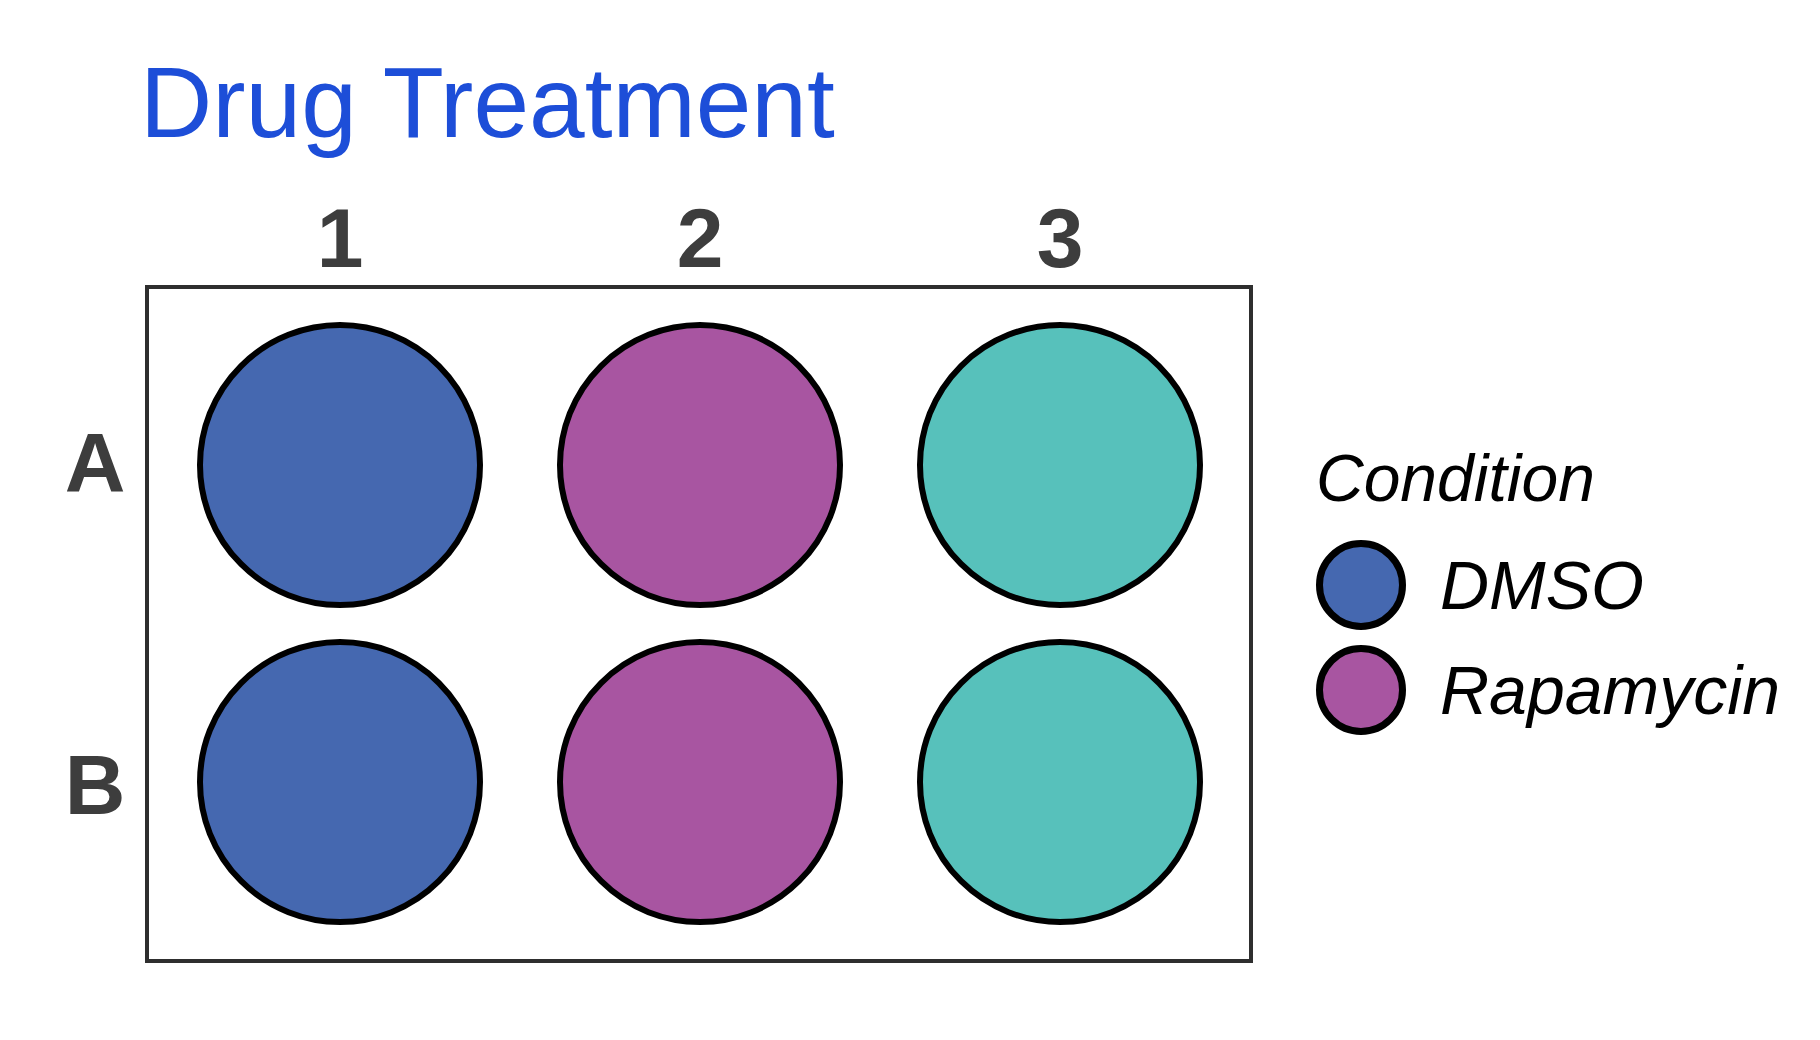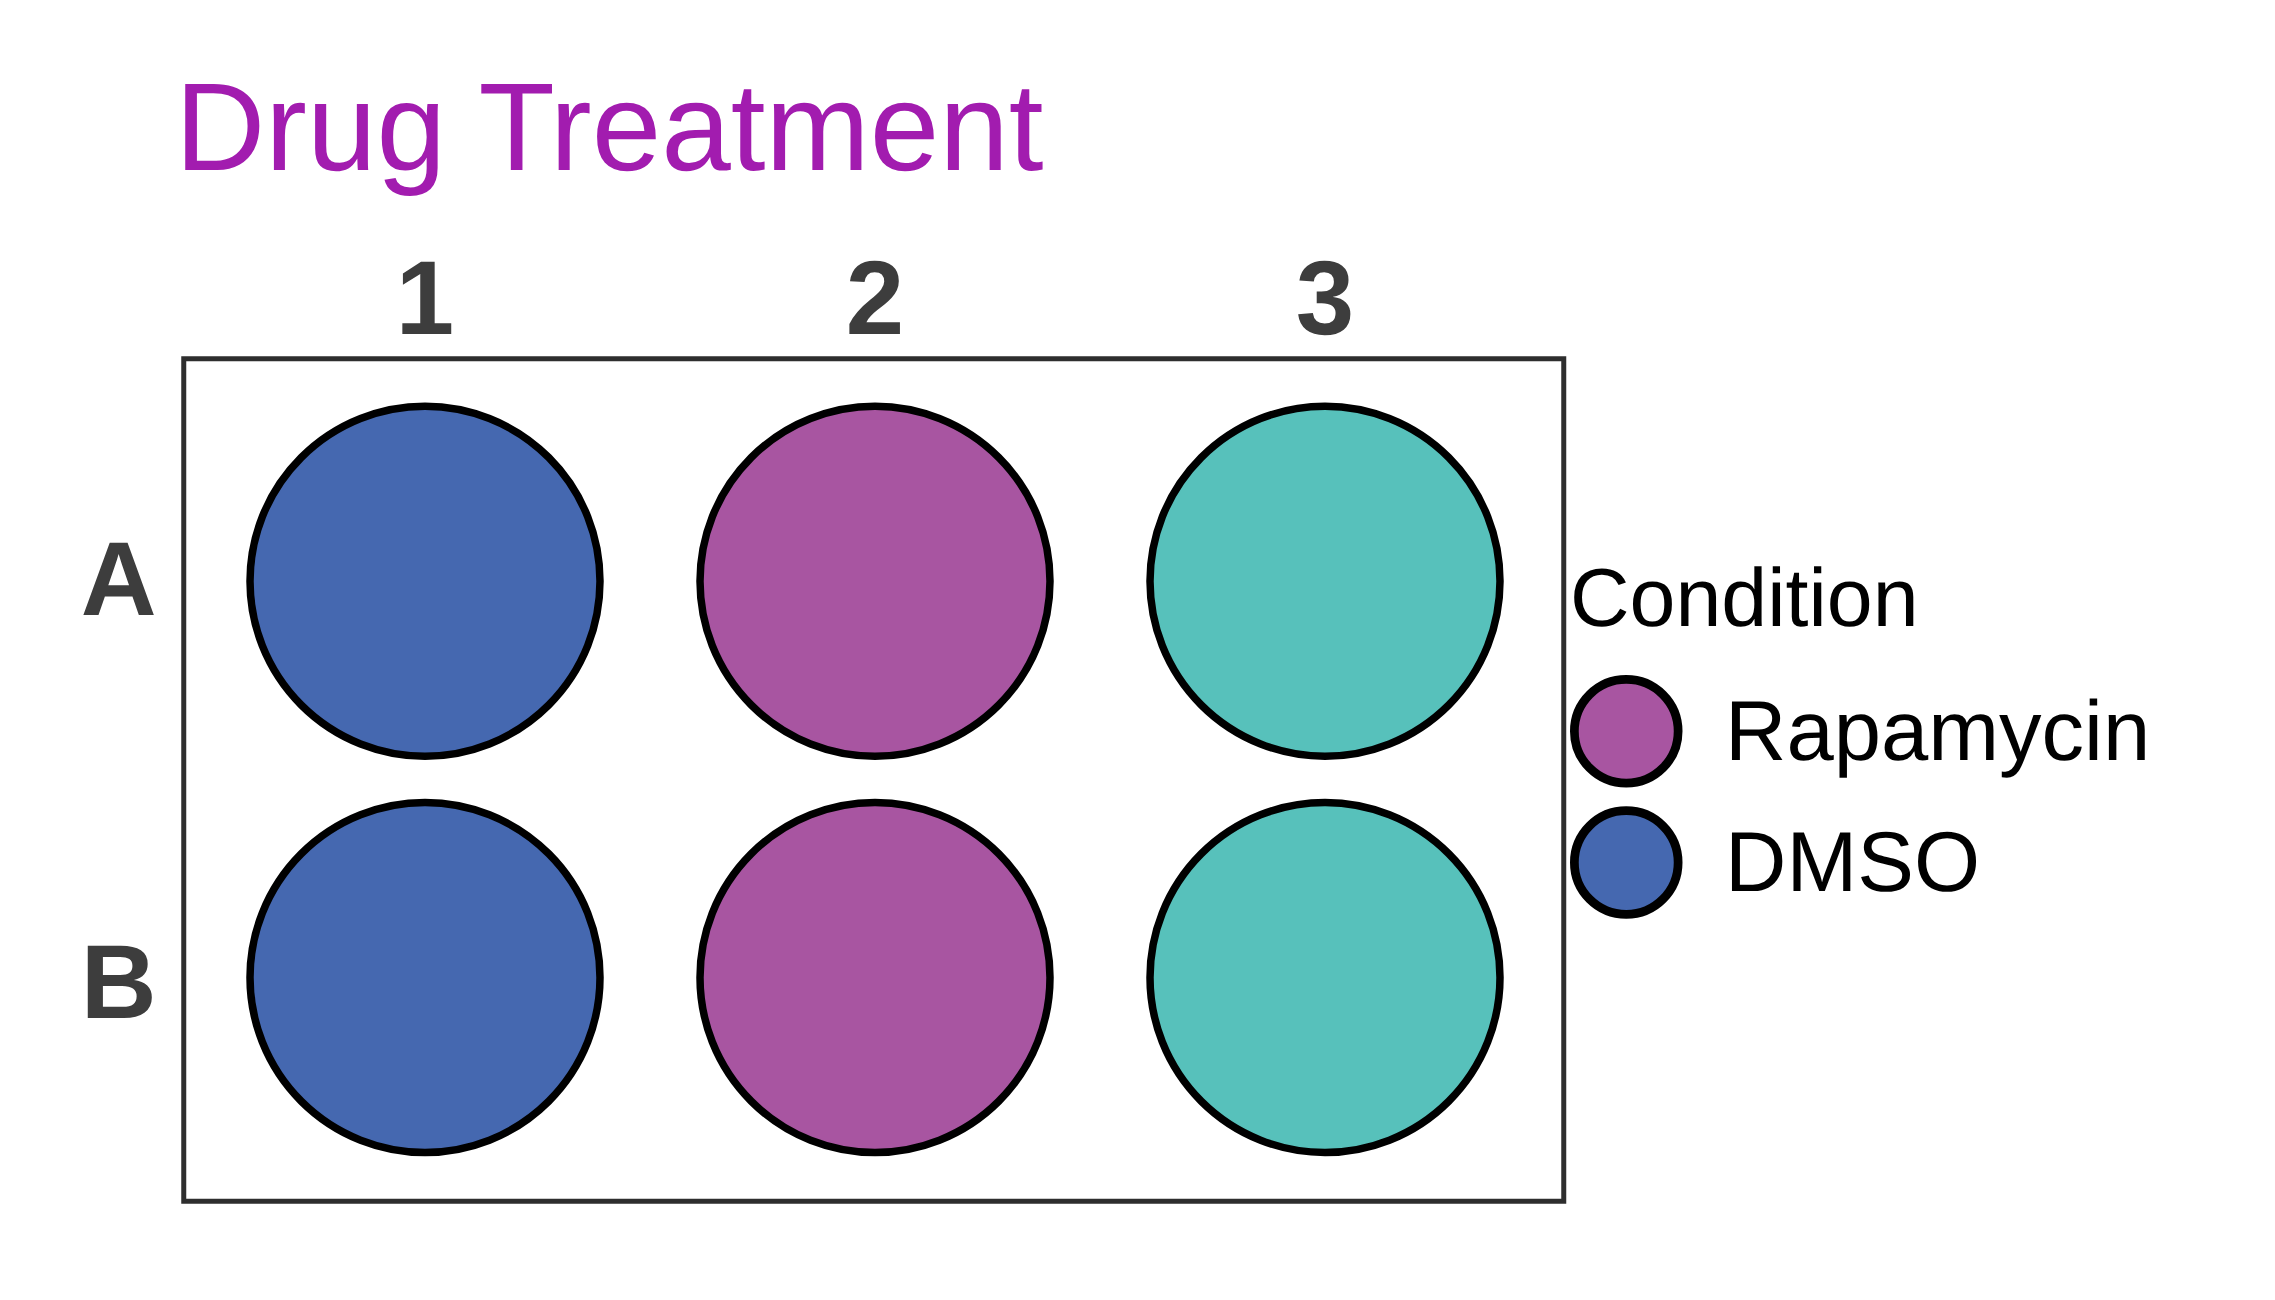--- a/index.html
+++ b/index.html
@@ -14,21 +14,21 @@
     height: 1040px;
     background: #ffffff;
     overflow: hidden;
   }
   .fig-title {
     position: absolute;
     left: 140px;
     top: 50px;
     font-size: 100px;
     line-height: 1.05;
-    color: #a21caf;
+    color: #1d4ed8;
     white-space: nowrap;
     text-align: center;
   }
   .col-label {
     position: absolute;
     top: 193px;
     width: 160px;
     height: 90px;
     line-height: 90px;
     text-align: center;
@@ -70,23 +70,24 @@
     border-radius: 50%;
     box-sizing: border-box;
   }
   .well.a  { top: 322px; }
   .well.b  { top: 639px; }
   .well.c1 { left: 197px; }
   .well.c2 { left: 557px; }
   .well.c3 { left: 917px; }
   .legend {
     position: absolute;
-    left: 1256px;
+    left: 1316px;
     top: 440px;
     width: 500px;
+    font-style: italic;
   }
   .legend-title {
     font-size: 66px;
     color: #000000;
     margin-bottom: 24px;
     white-space: nowrap;
   }
   .legend-item {
     display: flex;
     align-items: center;
@@ -128,24 +129,24 @@
   <div class="well a c2" style="background-color: rgb(168, 85, 161);"></div>
   <div class="well a c3" style="background-color: rgb(87, 193, 187);"></div>
   <div class="well b c1" style="background-color: rgb(69, 104, 176);"></div>
   <div class="well b c2" style="background-color: rgb(168, 85, 161);"></div>
   <div class="well b c3" style="background-color: rgb(87, 193, 187);"></div>
 
   <div class="legend">
     <div class="legend-title">Condition</div>
 
     <div class="legend-item">
-      <span class="legend-swatch" style="background-color: rgb(168, 85, 161);"></span>
-      <span class="legend-label">Rapamycin</span>
+      <span class="legend-swatch" style="background-color: rgb(69, 104, 176);"></span>
+      <span class="legend-label">DMSO</span>
     </div>
 
     <div class="legend-item">
-      <span class="legend-swatch" style="background-color: rgb(69, 104, 176);"></span>
-      <span class="legend-label">DMSO</span>
+      <span class="legend-swatch" style="background-color: rgb(168, 85, 161);"></span>
+      <span class="legend-label">Rapamycin</span>
     </div>
 
   </div>
 
 </div>
 
 </body></html>

